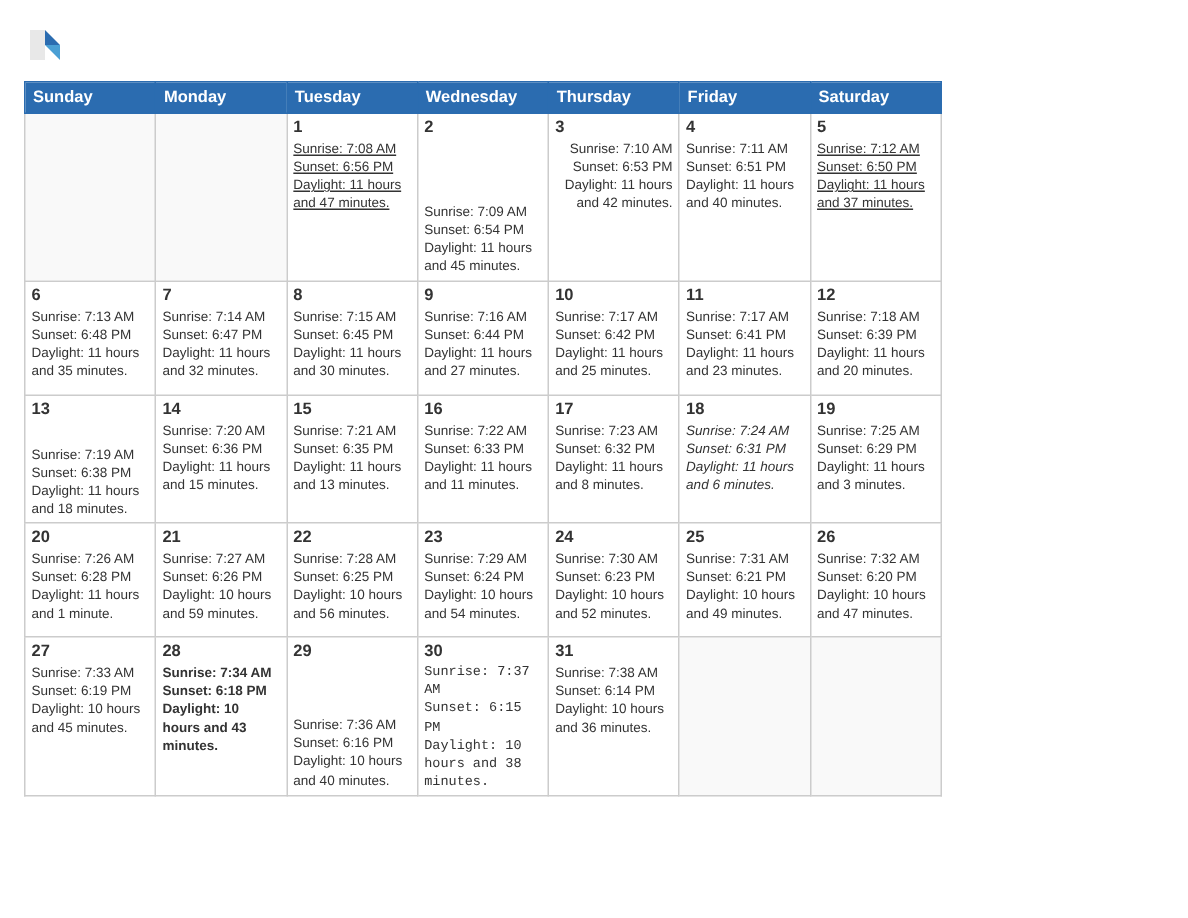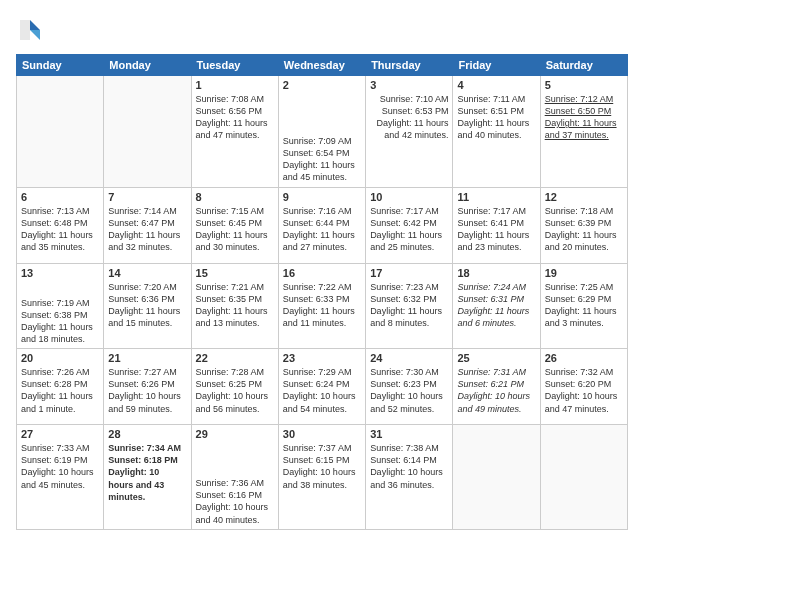--- a/index.html
+++ b/index.html
@@ -125,21 +125,21 @@
           <th>Friday</th>
           <th>Saturday</th>
         </tr>
     </thead>
     <tbody id="cal-body">
     <tr>
           <td class="empty"></td>
           <td class="empty"></td>
           <td>
             <span class="day-num">1</span>
-            <div class="day-info" style="white-space: pre-line;">Sunrise: 7:08 AM
+            <div class="day-info" style="white-space: pre-line; text-decoration: underline;">Sunrise: 7:08 AM
 Sunset: 6:56 PM
 Daylight: 11 hours and 47 minutes.</div>
           </td>
           <td>
             <span class="day-num">2</span>
             <div class="day-info" style="white-space: pre-line; margin-top: 44px;">Sunrise: 7:09 AM
 Sunset: 6:54 PM
 Daylight: 11 hours and 45 minutes.</div>
           </td>
           <td>
@@ -275,21 +275,21 @@
 Daylight: 10 hours and 54 minutes.</div>
           </td>
           <td>
             <span class="day-num">24</span>
             <div class="day-info" style="white-space: pre-line;">Sunrise: 7:30 AM
 Sunset: 6:23 PM
 Daylight: 10 hours and 52 minutes.</div>
           </td>
           <td>
             <span class="day-num">25</span>
-            <div class="day-info" style="white-space: pre-line; font-style: italic;">Sunrise: 7:31 AM
+            <div class="day-info" style="white-space: pre-line;">Sunrise: 7:31 AM
 Sunset: 6:21 PM
 Daylight: 10 hours and 49 minutes.</div>
           </td>
           <td>
             <span class="day-num">26</span>
             <div class="day-info" style="white-space: pre-line;">Sunrise: 7:32 AM
 Sunset: 6:20 PM
 Daylight: 10 hours and 47 minutes.</div>
           </td>
         </tr>
@@ -307,21 +307,21 @@
 Daylight: 10 hours and 43 minutes.</div>
           </td>
           <td>
             <span class="day-num">29</span>
             <div class="day-info" style="white-space: pre-line; margin-top: 37px;">Sunrise: 7:36 AM
 Sunset: 6:16 PM
 Daylight: 10 hours and 40 minutes.</div>
           </td>
           <td>
             <span class="day-num">30</span>
-            <div class="day-info" style="white-space: pre-line;">Sunrise: 7:37 AM
+            <div class="day-info" style="white-space: pre-line; font-family: Liberation Mono, monospace;">Sunrise: 7:37 AM
 Sunset: 6:15 PM
 Daylight: 10 hours and 38 minutes.</div>
           </td>
           <td>
             <span class="day-num">31</span>
             <div class="day-info" style="white-space: pre-line;">Sunrise: 7:38 AM
 Sunset: 6:14 PM
 Daylight: 10 hours and 36 minutes.</div>
           </td>
           <td class="empty"></td>

